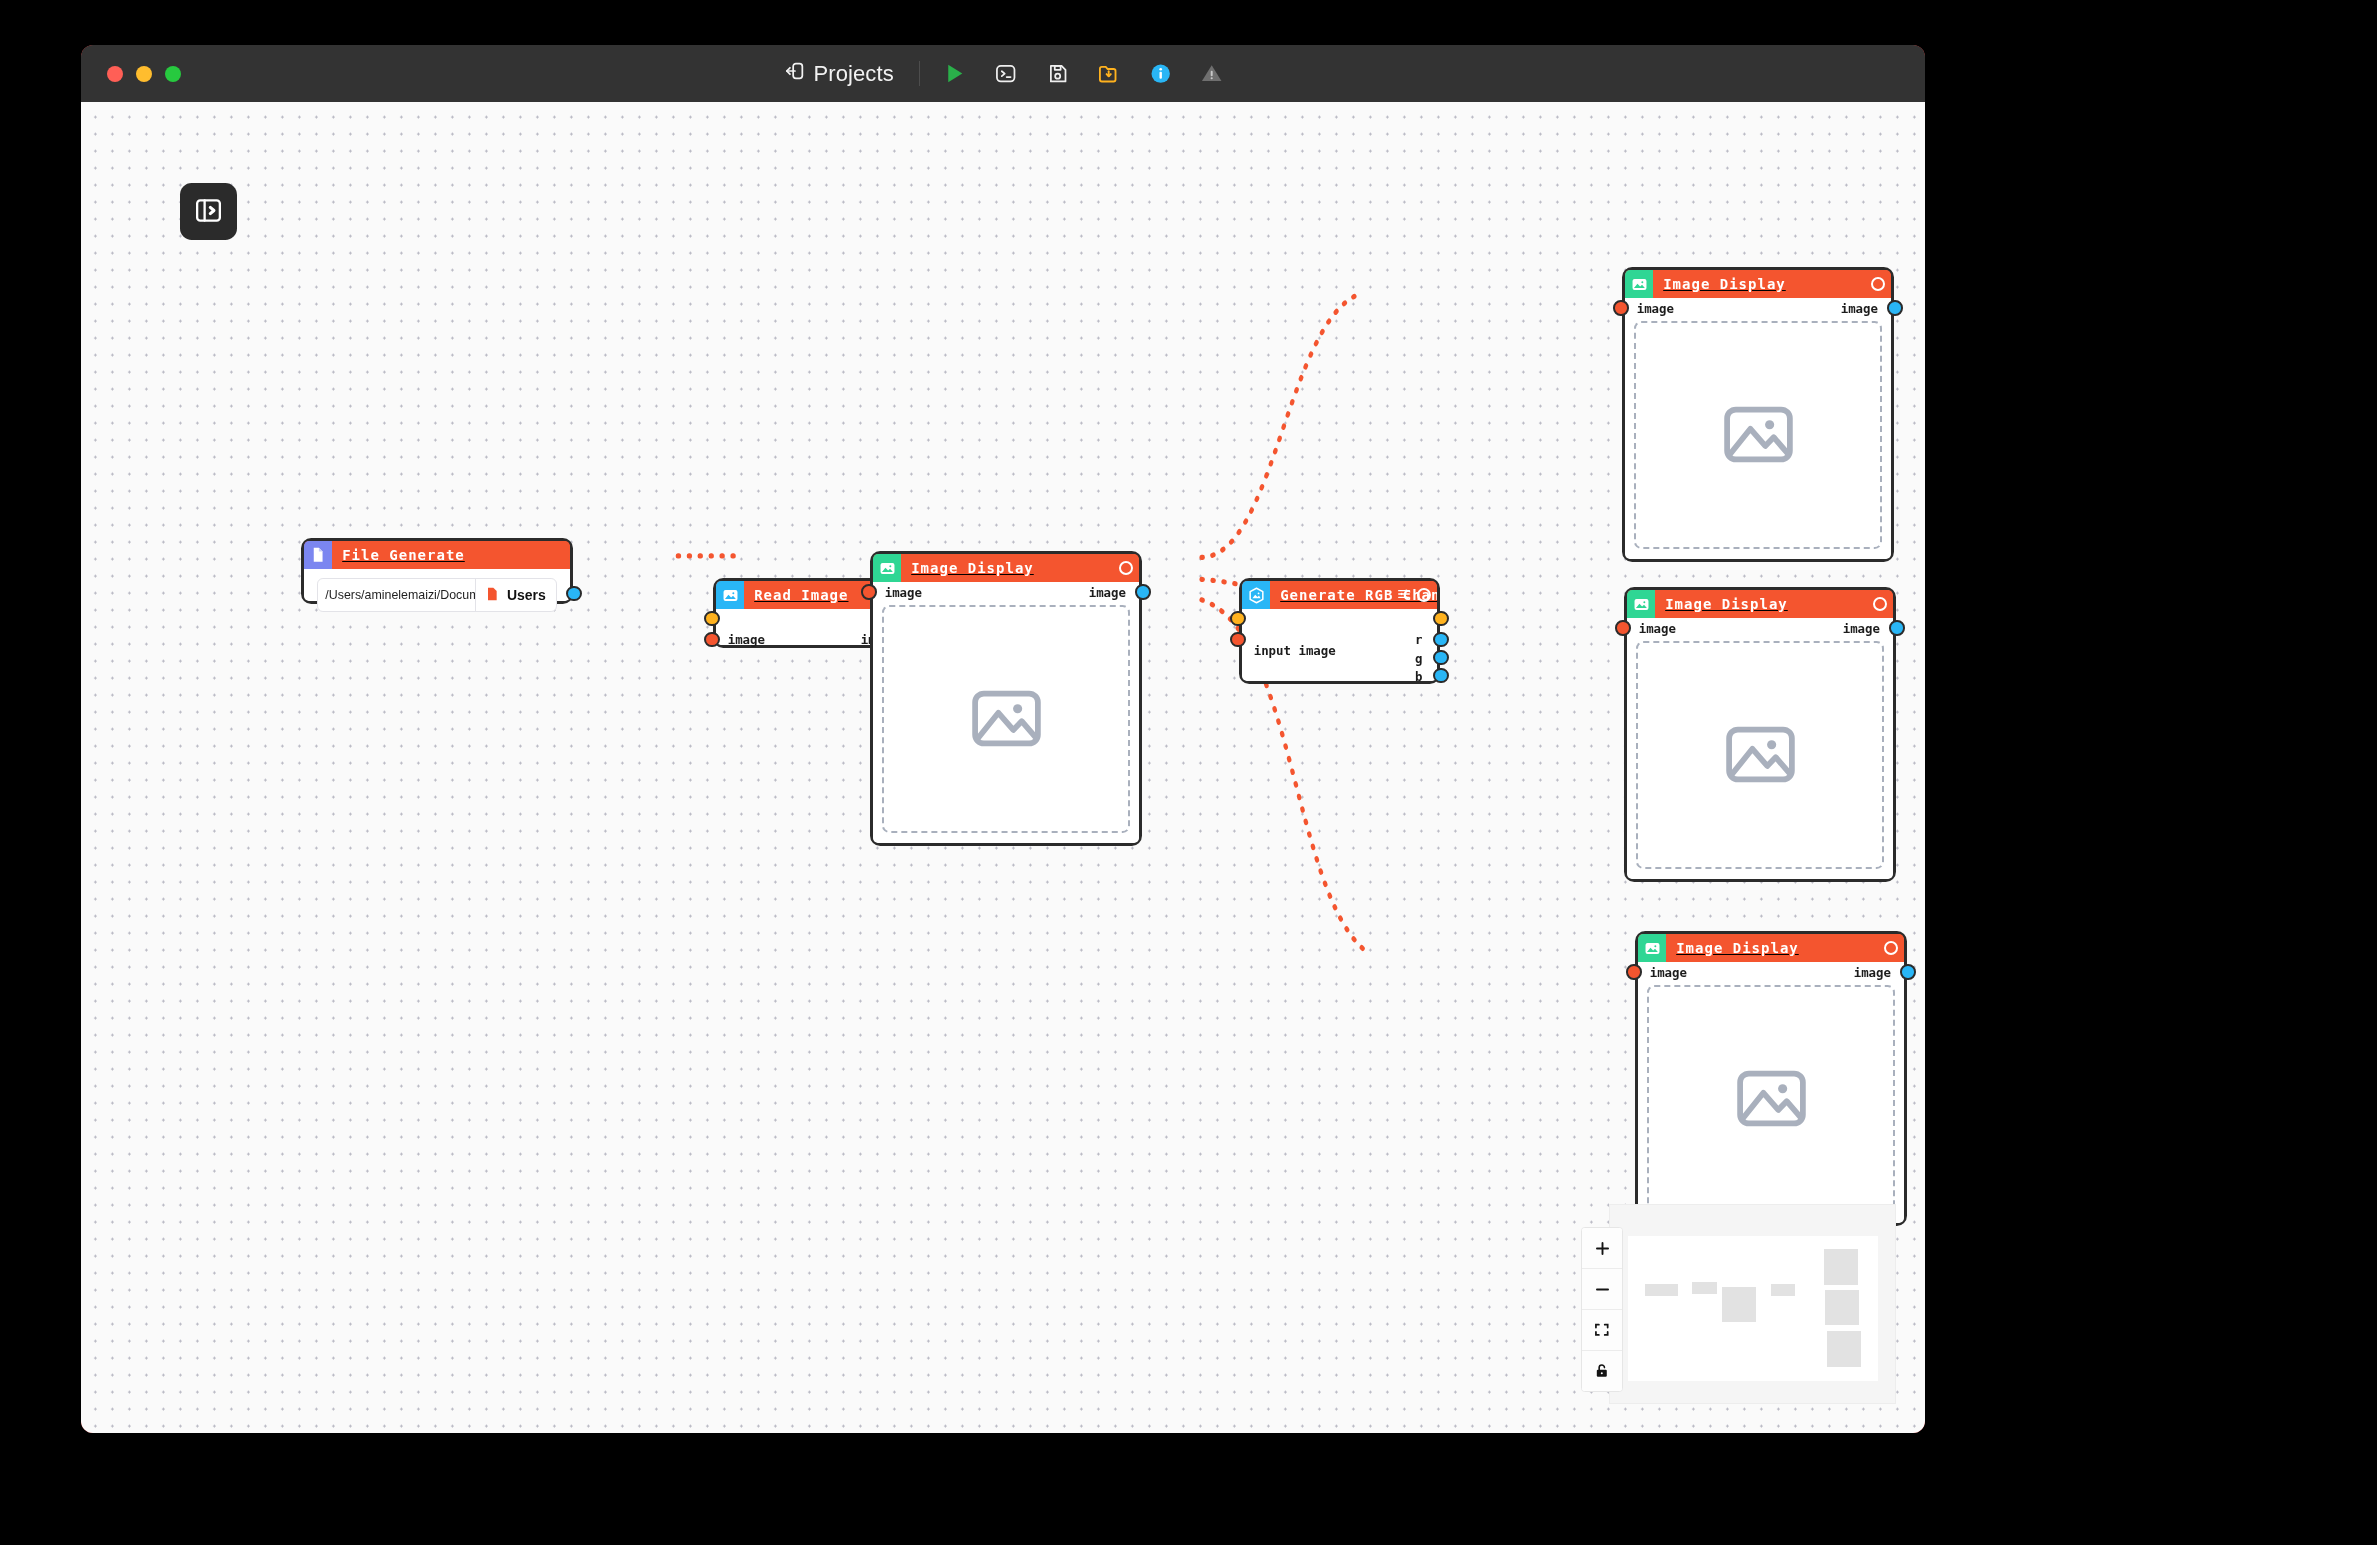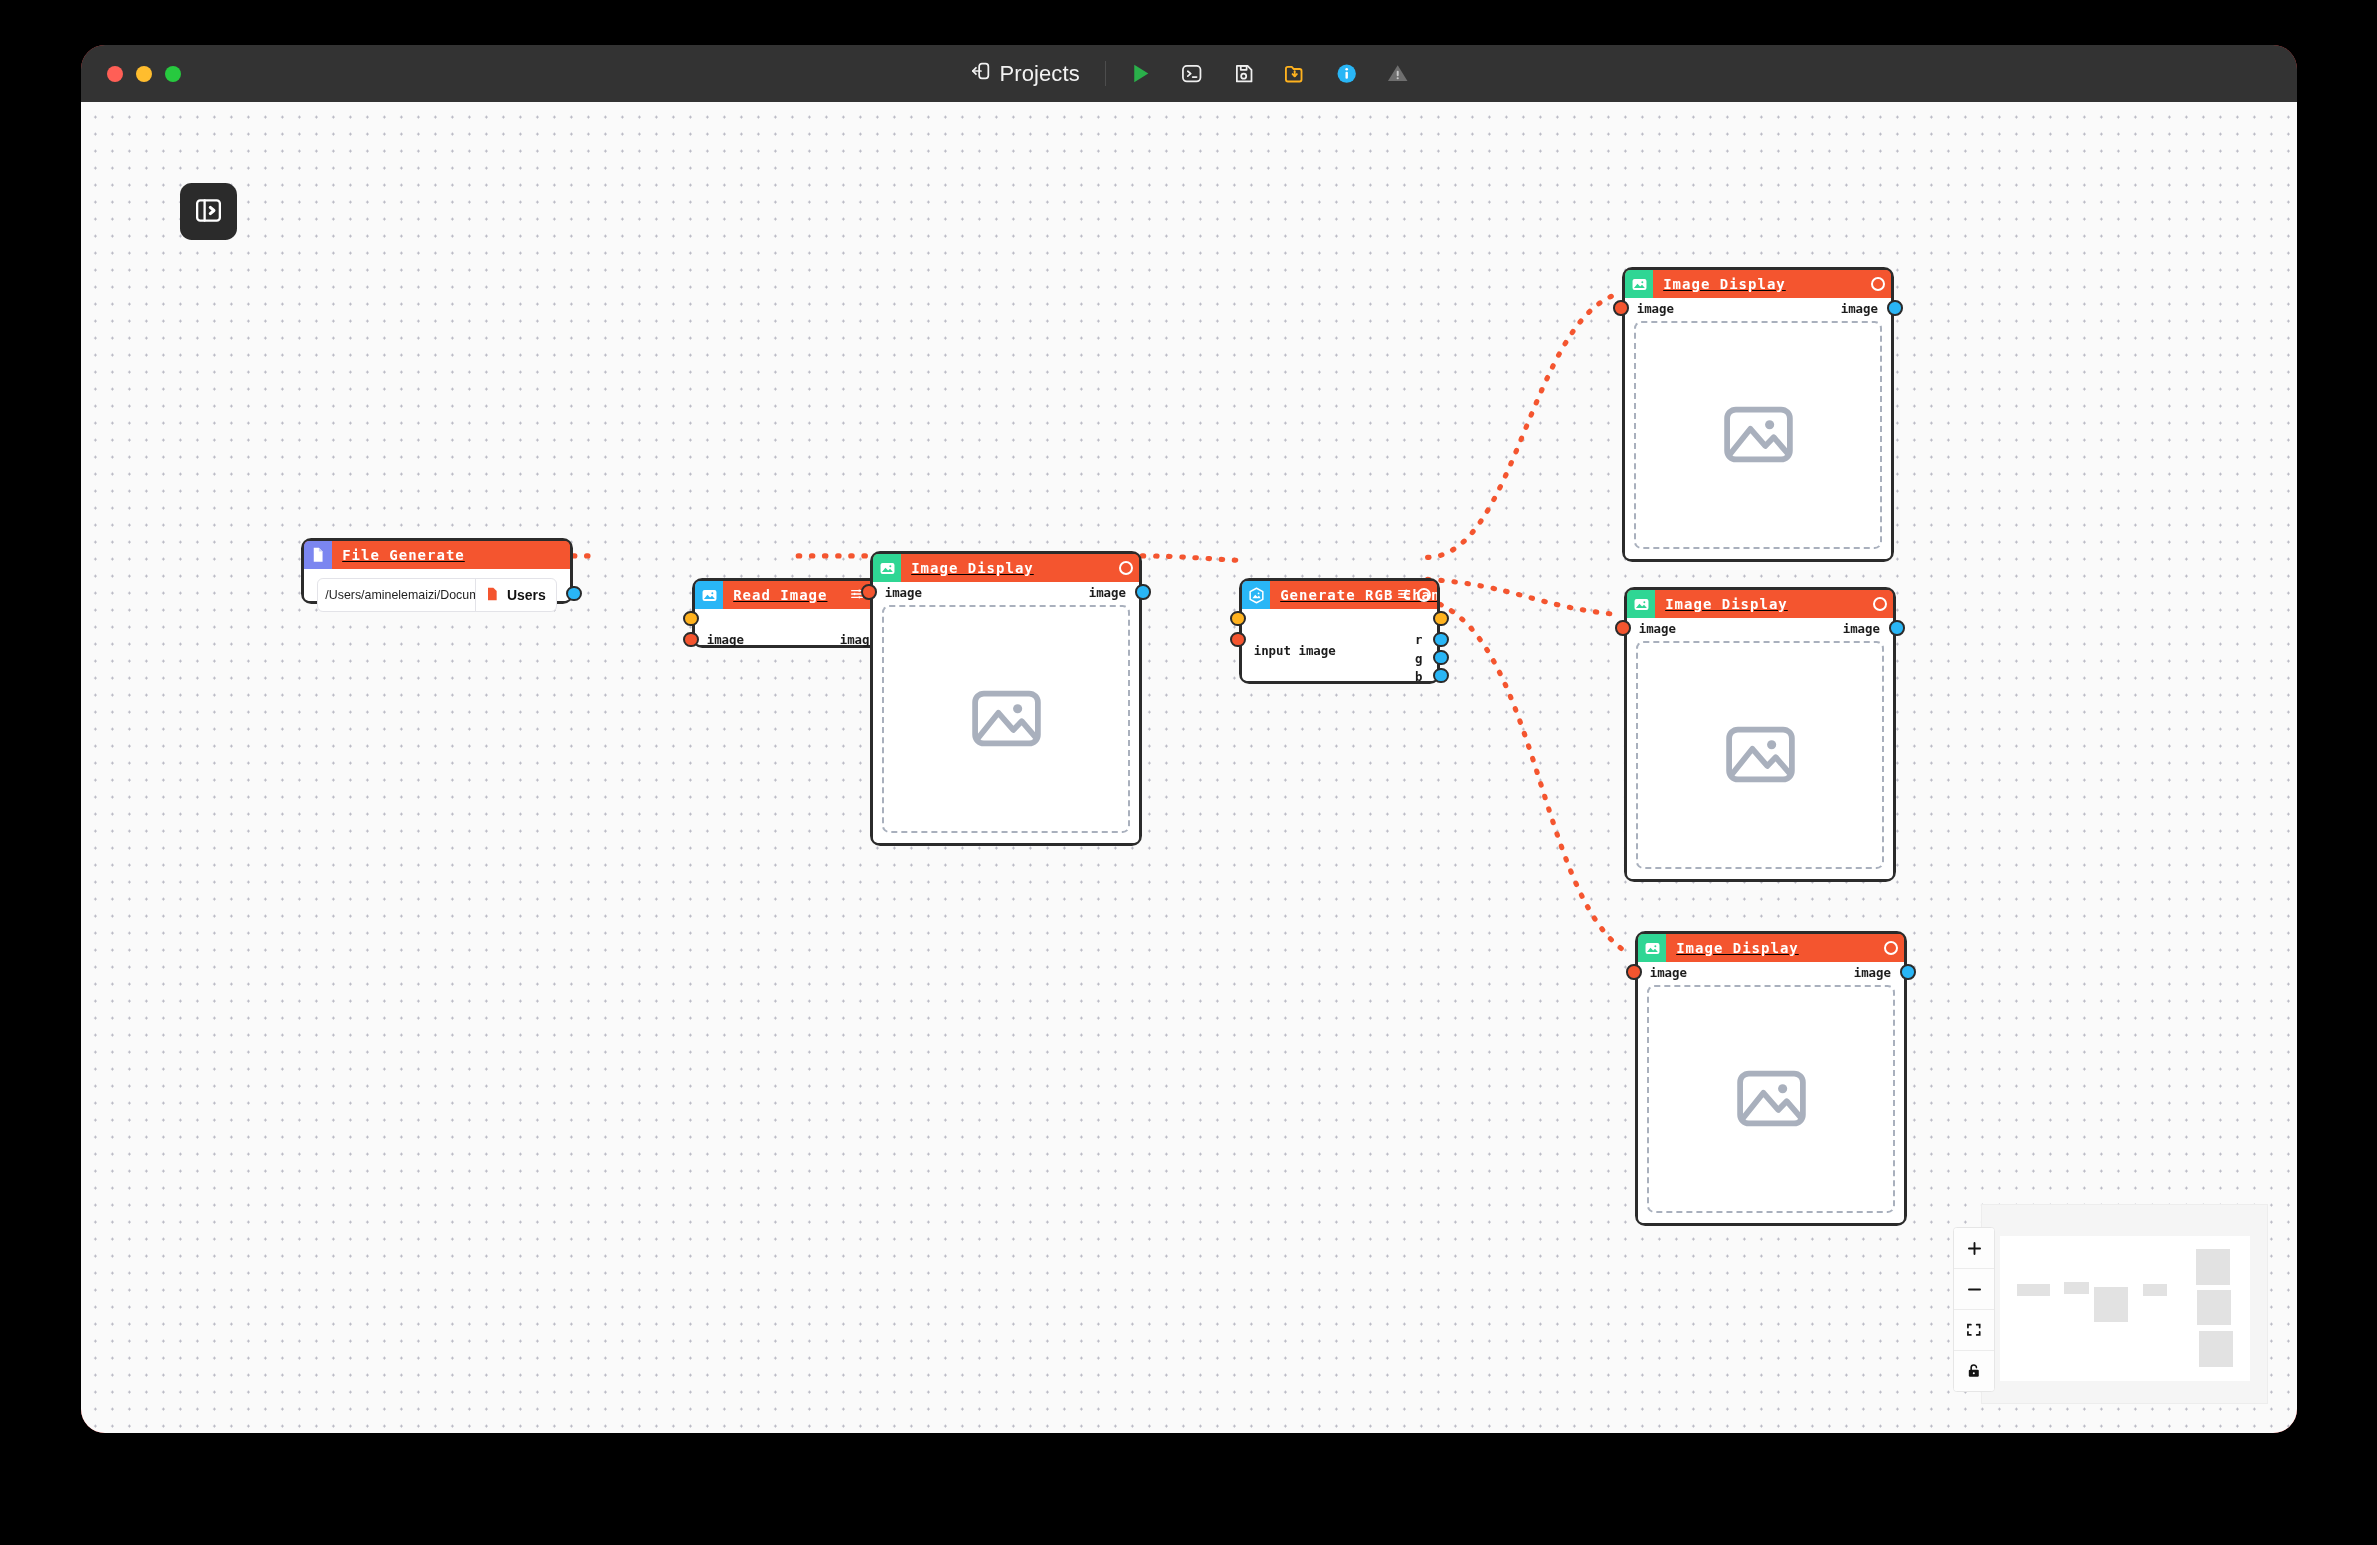--- a/index.html
+++ b/index.html
@@ -9,23 +9,23 @@
     width: 2377px;
     height: 1546px;
     overflow: hidden;
     font-family: "Liberation Sans", sans-serif;
   }
 
   #app {
     position: absolute;
     left: 81px;
     top: 45px;
-    width: 2216px;
+    width: 1844px;
     height: 1388px;
-    border-radius: 24px;
+    border-radius: 12px;
     overflow: hidden;
     background: #ef4444;
     box-shadow: 0 13px 44px rgba(0,0,0,0.55);
   }
 
   
   #titlebar {
     position: absolute;
     left: 0; top: 0;
     width: 100%;
@@ -412,21 +412,21 @@
                 <path d="M6 2.5h8l5 5v14H6z"></path>
               </svg>
             </span>
             <span class="fs-btn-label">Users</span>
           </div>
         </div>
         <div class="port blue" style="right:-11.7px; top:17px;"></div>
       </div>
     </div>
 
-    <div class="node" style="left:611px; top:476px; width:201px; height:70px;">
+    <div class="node" style="left:632px; top:476px; width:201px; height:70px;">
       <div class="node-header">
         <div class="node-badge badge-blue">
           <svg width="19" height="19" viewBox="0 0 24 24" fill="none" stroke="#ffffff" stroke-width="2" stroke-linejoin="round" stroke-linecap="round">
             <rect x="3.2" y="5" width="17.6" height="14" rx="2.6" fill="#ffffff" stroke="none"></rect>
             <path d="M5 16.4 9.4 11l3.4 3.6 2.4-2.3 3.6 4.1z" fill="#29b6f6" stroke="none"></path>
             <circle cx="15.6" cy="9.2" r="1.25" fill="#29b6f6" stroke="none"></circle>
           </svg>
         </div>
         <div class="node-title">Read Image</div>
         <div class="hdr-right">

